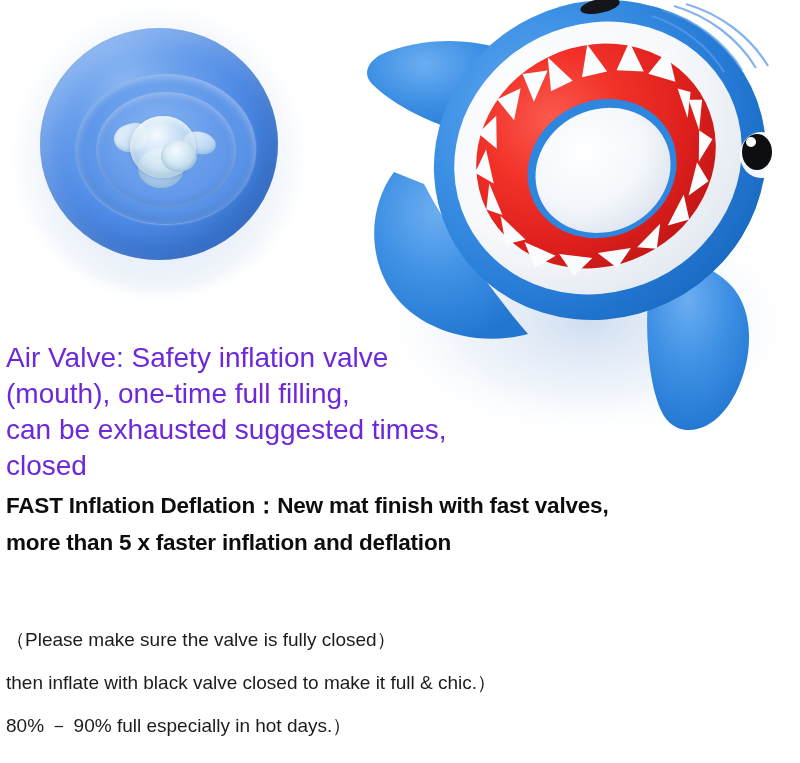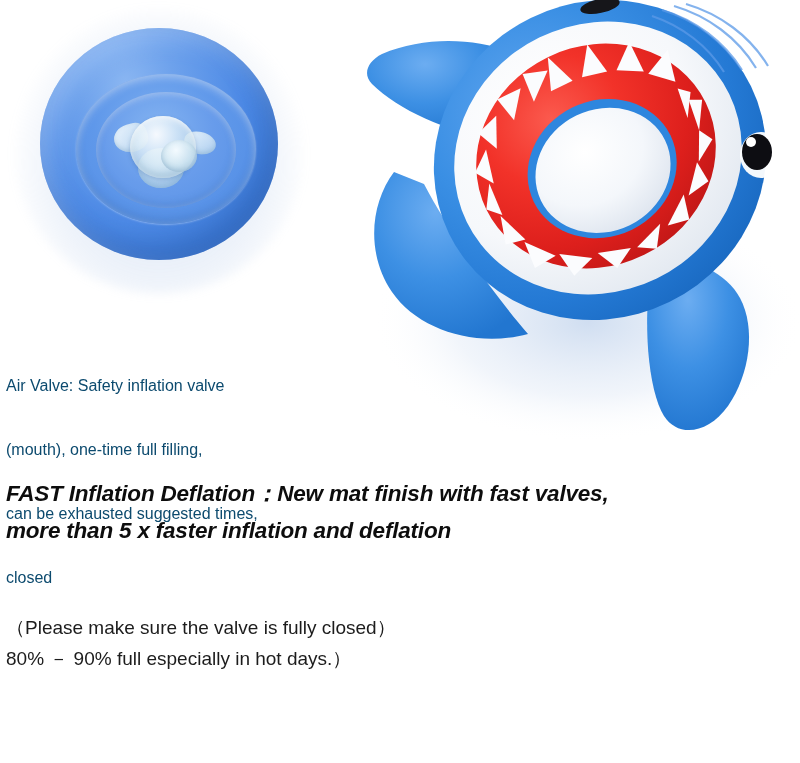--- a/index.html
+++ b/index.html
@@ -139,52 +139,51 @@
   }
   .shark-svg { display: block; width: 100%; height: 100%; }
 
   
   .caption-block {
     position: absolute;
     left: 6px; top: 340px;
     width: 430px;
   }
   .caption-line {
-    font-size: 16px;
+    font-size: 28px;
     line-height: 36px;
-    color: #0c4a6e;
+    color: #6d28d9;
     white-space: nowrap;
-    margin-top: 28px;
   }
 
   .headline-block {
     position: absolute;
-    left: 6px; top: 475px;
+    left: 6px; top: 487px;
     width: 790px;
-    font-style: italic;
   }
   .headline-line {
     font-size: 22.5px;
     font-weight: bold;
     line-height: 37px;
     color: #0d0d0d;
     letter-spacing: -0.2px;
     white-space: nowrap;
   }
 
   .notes-block {
     position: absolute;
     left: 6px; top: 612px;
     width: 790px;
   }
   .note-line {
     font-size: 19px;
     line-height: 31px;
     color: #1c1c1c;
     white-space: nowrap;
+    margin-top: 12px;
   }
 </style>
 </head>
 <body>
 
 <div class="photo-area">
 
   <div class="valve-photo">
     <div class="valve-halo"></div>
     <div class="valve-disc">
@@ -309,14 +308,15 @@
   <div class="caption-line">closed</div>
 </div>
 
 <div class="headline-block">
   <div class="headline-line">FAST Inflation Deflation：New mat finish with fast valves,</div>
   <div class="headline-line">more than 5 x faster inflation and deflation</div>
 </div>
 
 <div class="notes-block">
   <div class="note-line">（Please make sure the valve is fully closed）</div>
+  <div class="note-line">  then inflate with black valve closed to make it full &amp; chic.）</div>
   <div class="note-line">   80% － 90% full especially in hot days.）</div>
 </div>
 
 </body></html>

